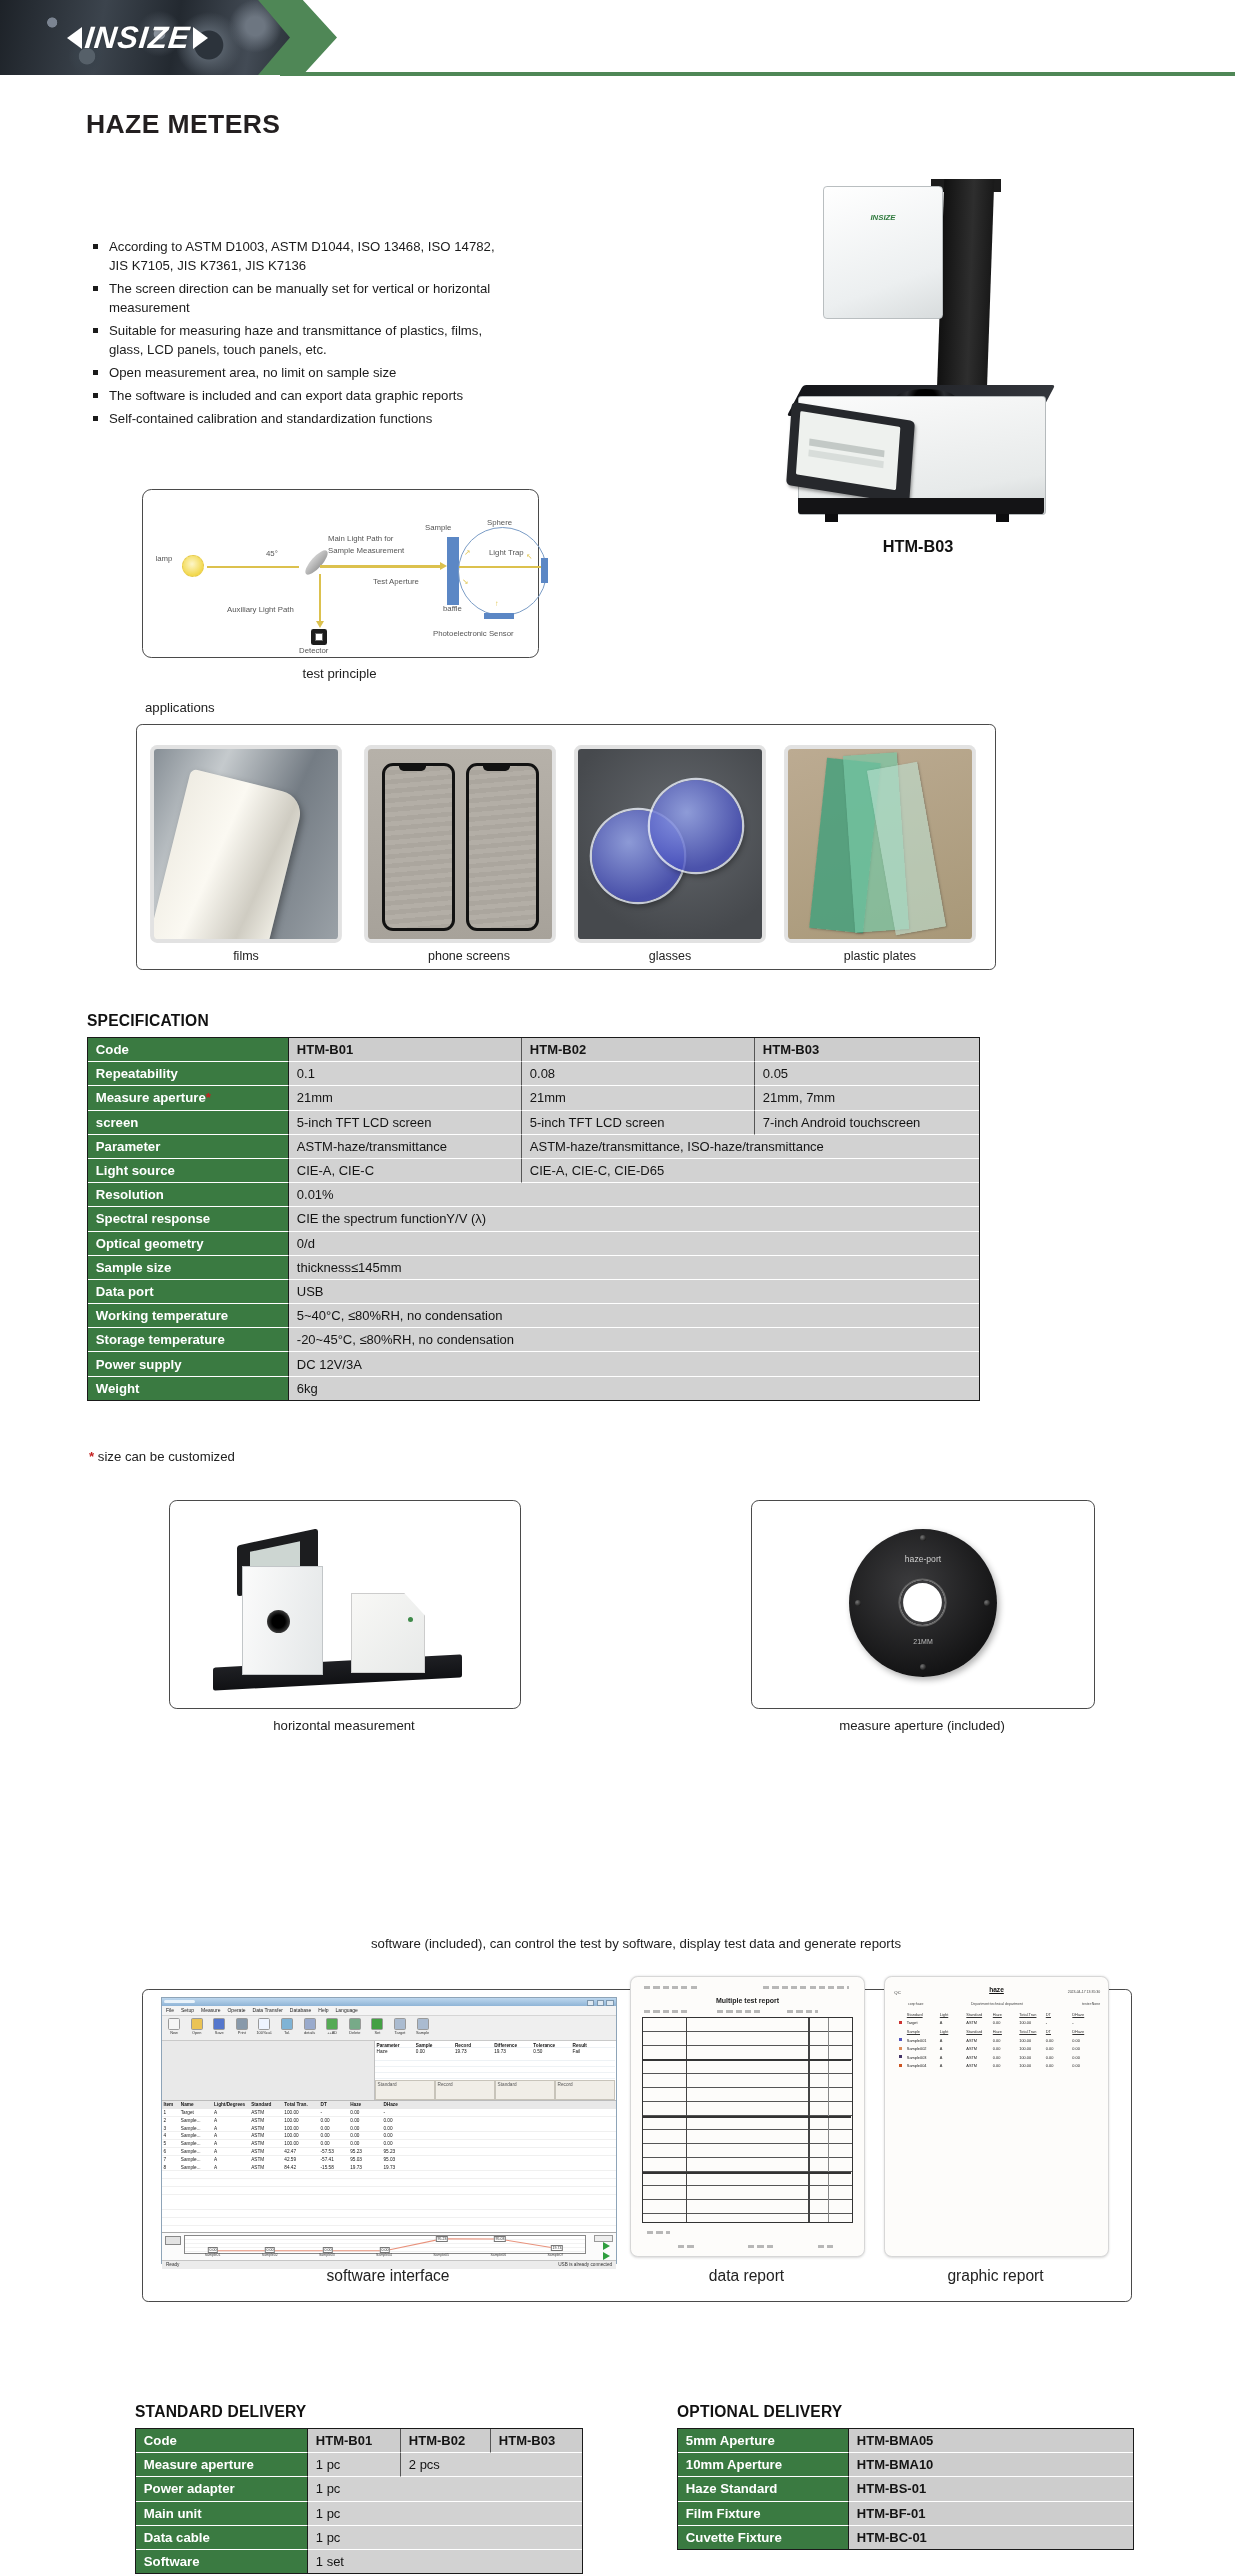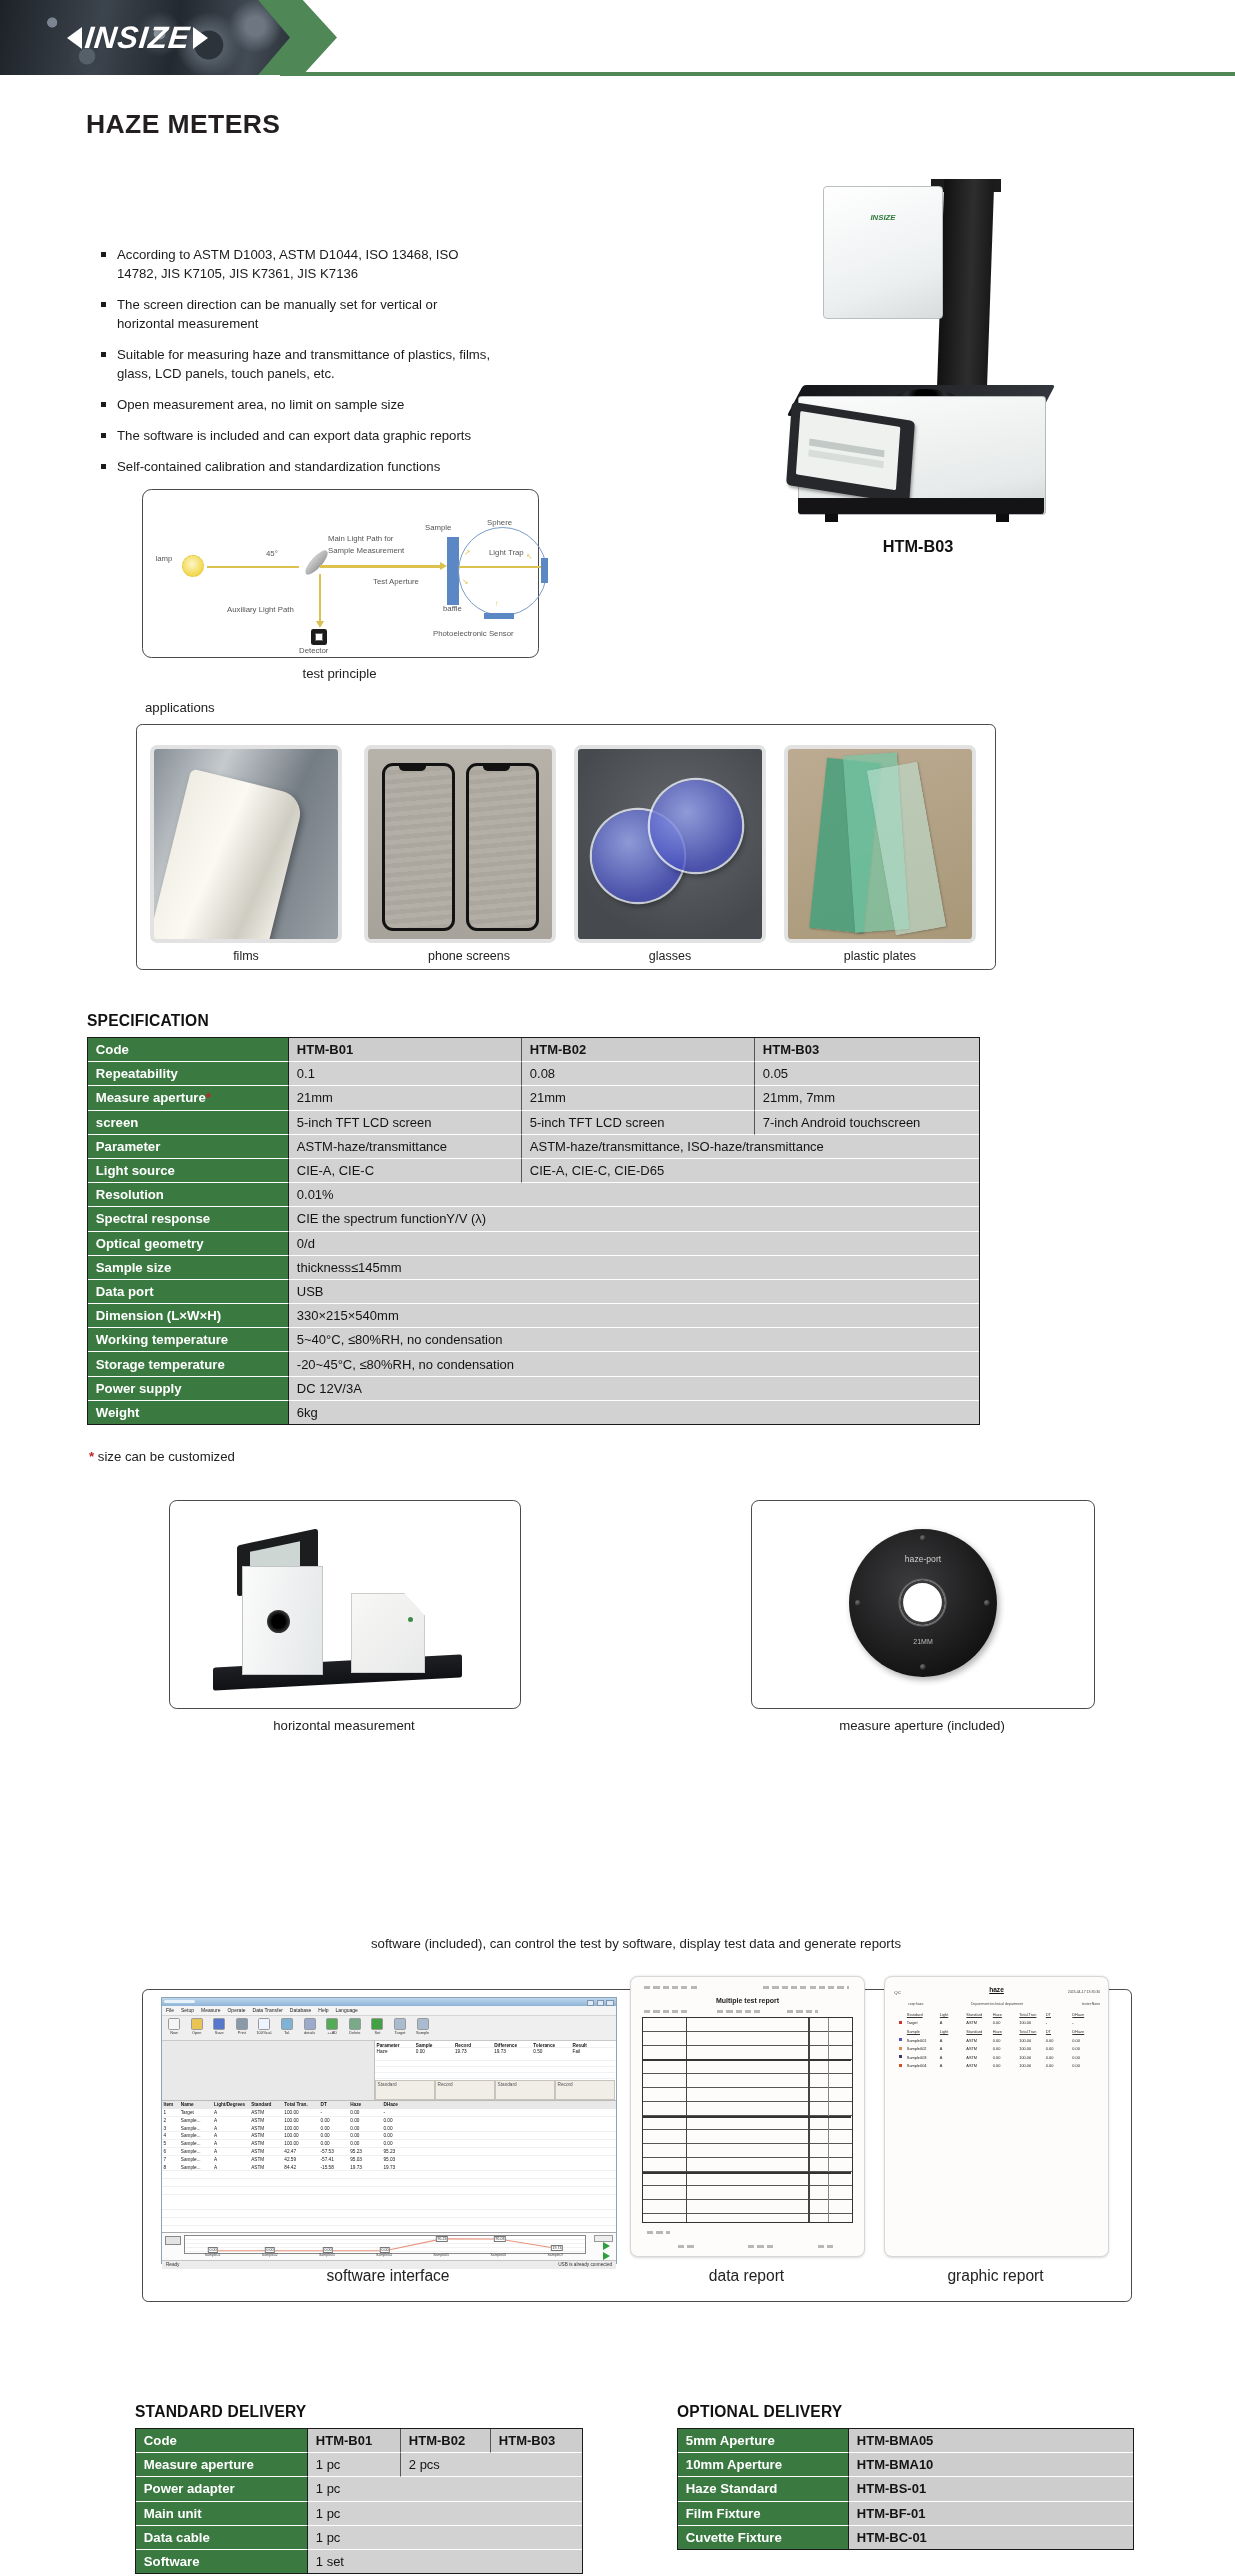--- a/index.html
+++ b/index.html
@@ -21,21 +21,21 @@
   .logo{position:absolute;left:67px;top:20px;display:flex;align-items:center;z-index:3;}
   .logo-txt{color:#fff;font-size:31px;font-weight:700;font-style:italic;letter-spacing:0.8px;
     transform:skewX(-6deg);text-shadow:0 0 1.6px rgba(0,0,0,.4);}
   .logo-arr{width:0;height:0;border-top:11px solid transparent;border-bottom:11px solid transparent;}
   .logo-arr.l{border-right:15.6px solid #fff;margin-right:3.1px;}
   .logo-arr.r{border-left:15.6px solid #fff;margin-left:3.1px;}
   
   .page-title{position:absolute;left:86px;top:109px;font-size:26.5px;font-weight:700;color:#231f20;letter-spacing:0.4px;}
   ul.features{position:absolute;left:84px;top:233px;width:426px;margin:0;padding:0;list-style:none;
     font-size:13.2px;line-height:19px;color:#1b1b1b;}
-  ul.features li{position:relative;padding-left:21px;margin:12px;}
+  ul.features li{position:relative;padding-left:21px;margin:4px;}
   ul.features li::before{content:"";position:absolute;left:4.7px;top:7px;width:5.4px;height:5.4px;background:#1b1b1b;}
   
   .prod{position:absolute;left:778px;top:173px;width:280px;height:366px;}
   .p-col{position:absolute;left:162px;top:6.2px;width:50px;height:246px;background:linear-gradient(90deg,#111,#2e2e2e 60%,#191919);transform:skewX(-2deg);}
   .p-col-top{position:absolute;left:153px;top:6.2px;width:70px;height:12.5px;background:#1c1c1c;}
   .p-head{position:absolute;left:45px;top:12.5px;width:118px;height:131px;background:linear-gradient(160deg,#ffffff,#eceff0 70%,#d8dcdd);border:0.8px solid #b9bec0;border-radius:3.9px;}
   .p-head-logo{position:absolute;left:0;top:26.5px;width:100%;text-align:center;font-size:7.8px;font-weight:700;font-style:italic;color:#2f7a3d;}
   .p-base{position:absolute;left:20px;top:223px;width:246px;height:117px;background:linear-gradient(170deg,#fbfbfb,#e7eaea 75%,#cfd3d4);border:0.8px solid #b5babc;border-radius:3.1px;}
   .p-deck{position:absolute;left:17px;top:212px;width:252px;height:31px;background:linear-gradient(100deg,#15161a,#33363c);transform:skewX(-28deg);border-radius:3.1px;}
   .p-port{position:absolute;left:117px;top:216px;width:61px;height:20px;border-radius:50%;background:radial-gradient(circle at 50% 50%, #000 0 34%, #2b2d31 60%, #0c0d0f 100%);}
@@ -345,24 +345,20 @@
         </tr>
     <tr>
           <th>Sample size</th>
           <td colspan="3">thickness≤145mm</td>
         </tr>
     <tr>
           <th>Data port</th>
           <td colspan="3">USB</td>
         </tr>
     <tr>
-          <th>Dimension (L×W×H)</th>
-          <td colspan="3">330×215×540mm</td>
-        </tr>
-    <tr>
           <th>Working temperature</th>
           <td colspan="3">5~40°C, ≤80%RH, no condensation</td>
         </tr>
     <tr>
           <th>Storage temperature</th>
           <td colspan="3">-20~45°C, ≤80%RH, no condensation</td>
         </tr>
     <tr>
           <th>Power supply</th>
           <td colspan="3">DC 12V/3A</td>

